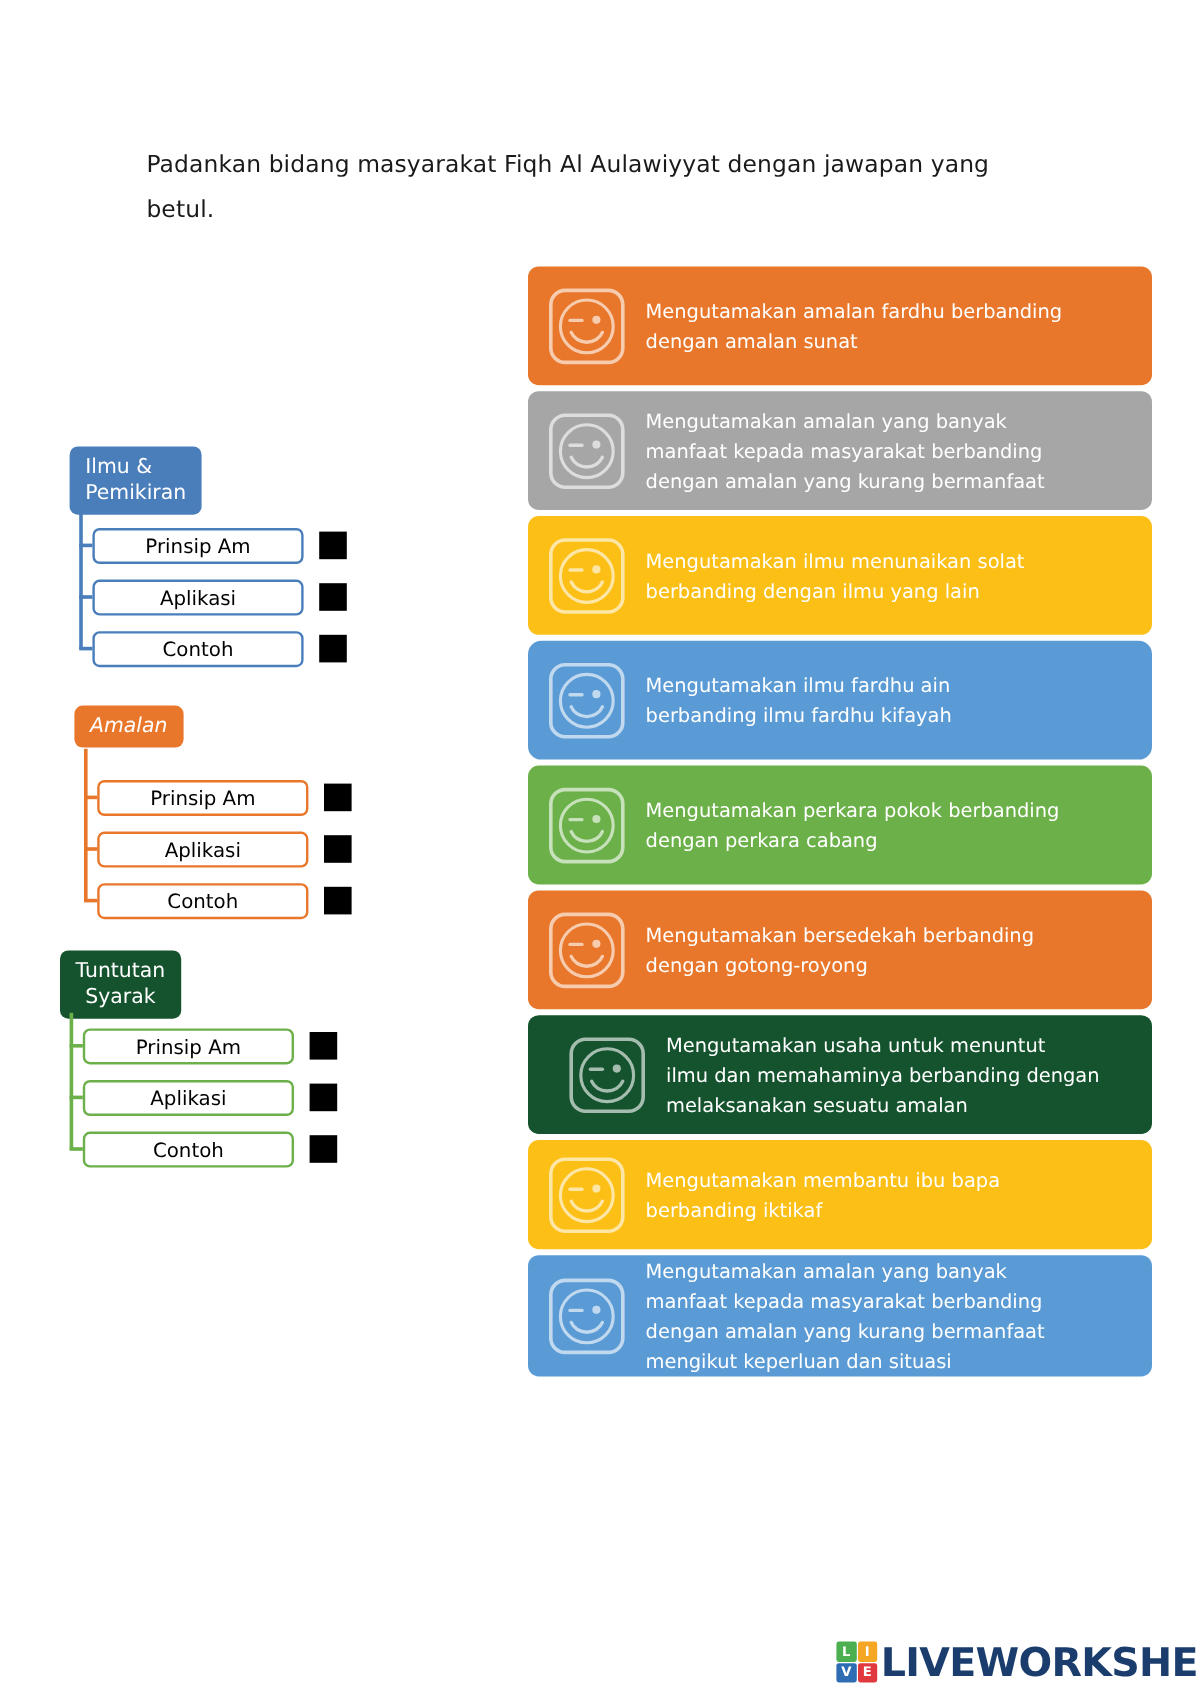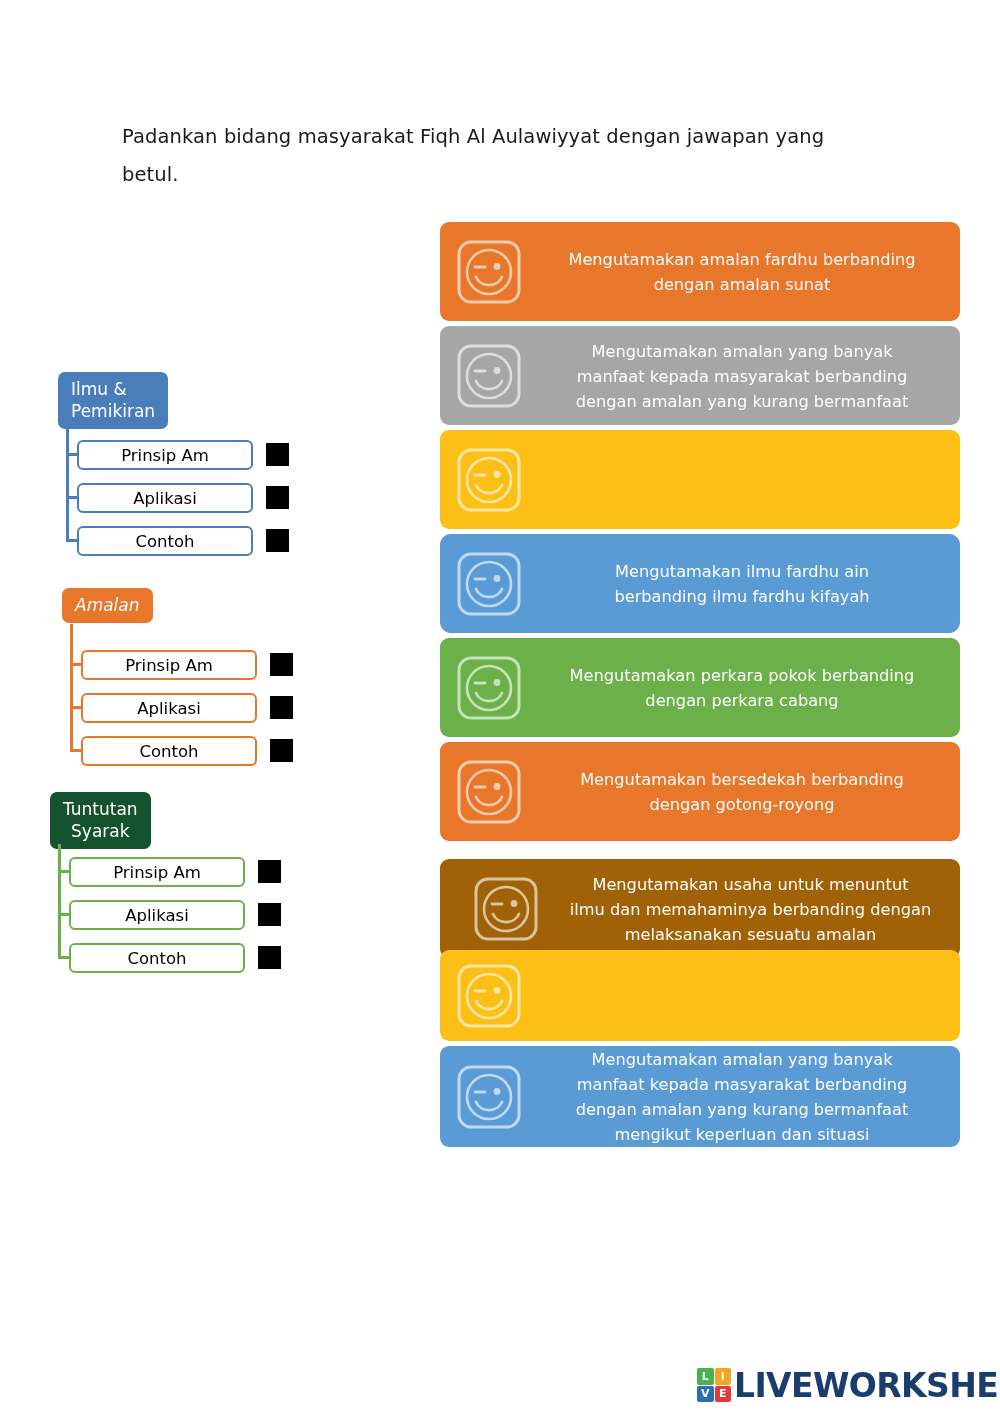--- a/index.html
+++ b/index.html
@@ -107,21 +107,20 @@
   }
   .answer-card {
     position: absolute;
     left: 0;
     width: 520px;
     border-radius: 9px;
     display: flex;
     align-items: center;
     box-sizing: border-box;
     padding: 0 14px 0 16px;
-    text-align: center;
   }
   .card-icon {
     flex: 0 0 auto;
     width: 66px;
     height: 66px;
     margin-right: 16px;
   }
   .card-icon svg {
     display: block;
     width: 66px;
@@ -272,20 +271,22 @@
     <div class="answer-card" style="top: 208px; height: 99px; background: rgb(252, 191, 21);">
       <div class="card-icon">
         <svg viewBox="0 0 66 66">
           <rect x="3" y="3" width="60" height="60" rx="12" ry="12" fill="none" stroke="rgba(255,255,255,0.62)" stroke-width="3"></rect>
           <circle cx="33" cy="33" r="22" fill="none" stroke="rgba(255,255,255,0.62)" stroke-width="2.6"></circle>
           <line x1="19" y1="28" x2="29" y2="28" stroke="rgba(255,255,255,0.62)" stroke-width="2.8" stroke-linecap="round"></line>
           <circle cx="41" cy="27.5" r="3.4" fill="rgba(255,255,255,0.62)"></circle>
           <path d="M20 38 A 14 13 0 0 0 46 38" fill="none" stroke="rgba(255,255,255,0.62)" stroke-width="2.8" stroke-linecap="round"></path>
         </svg>
       </div>
+      <div class="card-text">Mengutamakan ilmu menunaikan solat
+berbanding dengan ilmu yang lain</div>
     </div>
     <div class="answer-card" style="top: 312px; height: 99px; background: rgb(91, 155, 213); border-radius: 11px;">
       <div class="card-icon">
         <svg viewBox="0 0 66 66">
           <rect x="3" y="3" width="60" height="60" rx="12" ry="12" fill="none" stroke="rgba(255,255,255,0.62)" stroke-width="3"></rect>
           <circle cx="33" cy="33" r="22" fill="none" stroke="rgba(255,255,255,0.62)" stroke-width="2.6"></circle>
           <line x1="19" y1="28" x2="29" y2="28" stroke="rgba(255,255,255,0.62)" stroke-width="2.8" stroke-linecap="round"></line>
           <circle cx="41" cy="27.5" r="3.4" fill="rgba(255,255,255,0.62)"></circle>
           <path d="M20 38 A 14 13 0 0 0 46 38" fill="none" stroke="rgba(255,255,255,0.62)" stroke-width="2.8" stroke-linecap="round"></path>
         </svg>
@@ -312,21 +313,21 @@
           <rect x="3" y="3" width="60" height="60" rx="12" ry="12" fill="none" stroke="rgba(255,255,255,0.62)" stroke-width="3"></rect>
           <circle cx="33" cy="33" r="22" fill="none" stroke="rgba(255,255,255,0.62)" stroke-width="2.6"></circle>
           <line x1="19" y1="28" x2="29" y2="28" stroke="rgba(255,255,255,0.62)" stroke-width="2.8" stroke-linecap="round"></line>
           <circle cx="41" cy="27.5" r="3.4" fill="rgba(255,255,255,0.62)"></circle>
           <path d="M20 38 A 14 13 0 0 0 46 38" fill="none" stroke="rgba(255,255,255,0.62)" stroke-width="2.8" stroke-linecap="round"></path>
         </svg>
       </div>
       <div class="card-text">Mengutamakan bersedekah berbanding
 dengan gotong-royong</div>
     </div>
-    <div class="answer-card" style="top: 637px; height: 99px; background: #a16207; padding-left: 33px;">
+    <div class="answer-card" style="top: 624px; height: 99px; background: #14532d; padding-left: 33px;">
       <div class="card-icon">
         <svg viewBox="0 0 66 66">
           <rect x="3" y="3" width="60" height="60" rx="12" ry="12" fill="none" stroke="rgba(255,255,255,0.62)" stroke-width="3"></rect>
           <circle cx="33" cy="33" r="22" fill="none" stroke="rgba(255,255,255,0.62)" stroke-width="2.6"></circle>
           <line x1="19" y1="28" x2="29" y2="28" stroke="rgba(255,255,255,0.62)" stroke-width="2.8" stroke-linecap="round"></line>
           <circle cx="41" cy="27.5" r="3.4" fill="rgba(255,255,255,0.62)"></circle>
           <path d="M20 38 A 14 13 0 0 0 46 38" fill="none" stroke="rgba(255,255,255,0.62)" stroke-width="2.8" stroke-linecap="round"></path>
         </svg>
       </div>
       <div class="card-text">Mengutamakan usaha untuk menuntut
@@ -336,20 +337,22 @@
     <div class="answer-card" style="top: 728px; height: 91px; background: rgb(252, 191, 21);">
       <div class="card-icon">
         <svg viewBox="0 0 66 66">
           <rect x="3" y="3" width="60" height="60" rx="12" ry="12" fill="none" stroke="rgba(255,255,255,0.62)" stroke-width="3"></rect>
           <circle cx="33" cy="33" r="22" fill="none" stroke="rgba(255,255,255,0.62)" stroke-width="2.6"></circle>
           <line x1="19" y1="28" x2="29" y2="28" stroke="rgba(255,255,255,0.62)" stroke-width="2.8" stroke-linecap="round"></line>
           <circle cx="41" cy="27.5" r="3.4" fill="rgba(255,255,255,0.62)"></circle>
           <path d="M20 38 A 14 13 0 0 0 46 38" fill="none" stroke="rgba(255,255,255,0.62)" stroke-width="2.8" stroke-linecap="round"></path>
         </svg>
       </div>
+      <div class="card-text">Mengutamakan membantu ibu bapa
+berbanding iktikaf</div>
     </div>
     <div class="answer-card" style="top: 824px; height: 101px; background: rgb(91, 155, 213);">
       <div class="card-icon">
         <svg viewBox="0 0 66 66">
           <rect x="3" y="3" width="60" height="60" rx="12" ry="12" fill="none" stroke="rgba(255,255,255,0.62)" stroke-width="3"></rect>
           <circle cx="33" cy="33" r="22" fill="none" stroke="rgba(255,255,255,0.62)" stroke-width="2.6"></circle>
           <line x1="19" y1="28" x2="29" y2="28" stroke="rgba(255,255,255,0.62)" stroke-width="2.8" stroke-linecap="round"></line>
           <circle cx="41" cy="27.5" r="3.4" fill="rgba(255,255,255,0.62)"></circle>
           <path d="M20 38 A 14 13 0 0 0 46 38" fill="none" stroke="rgba(255,255,255,0.62)" stroke-width="2.8" stroke-linecap="round"></path>
         </svg>

